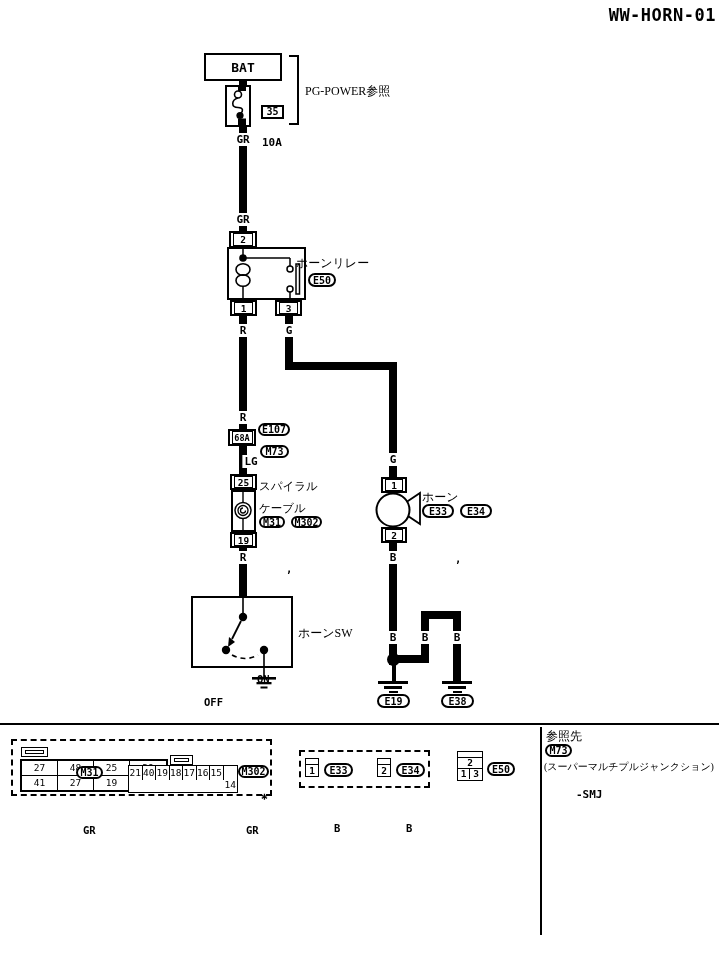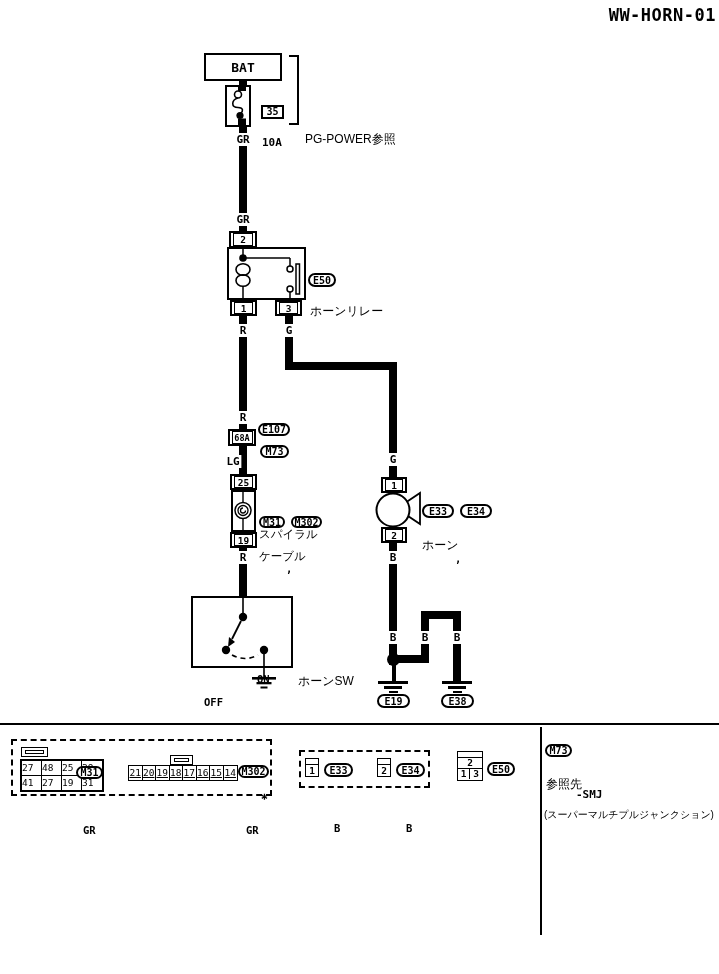--- a/index.html
+++ b/index.html
@@ -8,34 +8,34 @@
   .wire{position:absolute;background:#000;}
   .thin{position:absolute;background:#000;}
   .wl{position:absolute;transform:translateX(-50%);background:#fff;
       font:bold 11px "DejaVu Sans Mono",monospace;line-height:13px;padding:0 2px;white-space:nowrap;}
   .box{position:absolute;border:2px solid #000;background:#fff;box-sizing:border-box;}
   .pin-outer{position:absolute;border:2px solid #000;background:#fff;box-sizing:border-box;}
   .pin-inner{position:absolute;border:1.5px solid #000;background:#fff;box-sizing:border-box;
       font:bold 9.5px "DejaVu Sans Mono",monospace;display:flex;align-items:center;justify-content:center;}
   .oval{position:absolute;border:2px solid #000;border-radius:10px;background:#fff;box-sizing:border-box;
       font:bold 10px "DejaVu Sans Mono",monospace;display:flex;align-items:center;justify-content:center;white-space:nowrap;}
-  .jp{position:absolute;font-family:Liberation Sans, sans-serif;font-size:12px;line-height:14px;white-space:nowrap;margin-top:48px;}
+  .jp{position:absolute;font-family:Liberation Serif, serif;font-size:12px;line-height:14px;white-space:nowrap;}
   .title{position:absolute;top:5px;right:3px;font:bold 17px "DejaVu Sans Mono",monospace;letter-spacing:.5px;}
   .bracket{position:absolute;border-top:2px solid #000;border-right:2px solid #000;border-bottom:2px solid #000;}
   .dashed{position:absolute;border:2px dashed #000;box-sizing:border-box;}
   .pgrid{position:absolute;border:2px solid #000;background:#fff;box-sizing:border-box;}
   .prow{display:flex;}
   .prow + .prow{border-top:1.2px solid #000;}
-  .prow span{display:block;width:20px;height:14px;border-right:1.2px solid #000;box-sizing:border-box;
-      font:9.5px/14px "DejaVu Sans Mono",monospace;}
+  .prow span{display:block;width:36px;height:14px;border-right:1.2px solid #000;box-sizing:border-box;
+      font:9.5px/14px "DejaVu Sans Mono",monospace;text-align:center;}
   .prow span:last-child{border-right:none;}
   .prow302{position:absolute;display:flex;border:1.5px solid #000;background:#fff;box-sizing:border-box;}
   .prow302 span{display:block;width:13.5px;height:14px;border-right:1.2px solid #000;box-sizing:border-box;
       font:9.5px/14px "DejaVu Sans Mono",monospace;text-align:center;}
-  .prow302 span:last-child{border-right:none;}
+  .prow302 span:last-child{border-right:none;margin-top:12px;}
   .tab-outer{position:absolute;border:1.5px solid #000;background:#fff;box-sizing:border-box;}
   .tab-inner{position:absolute;border:1px solid #000;background:#fff;box-sizing:border-box;}
   .econn{position:absolute;width:14px;height:19px;border:1.5px solid #000;background:#fff;box-sizing:border-box;}
   .econn .strip{height:4.5px;border-bottom:1.5px solid #000;}
   .econn .num{font:bold 9.5px/12px "DejaVu Sans Mono",monospace;text-align:center;}
   .flabel{position:absolute;font:bold 10.5px "DejaVu Sans Mono",monospace;line-height:12px;margin-top:44px;}
   svg{position:absolute;overflow:visible;}
   .hline{position:absolute;background:#000;}
 </style>
 </head>
@@ -93,32 +93,32 @@
     <circle cx="63" cy="42" r="3" fill="#fff" stroke="#000" stroke-width="1.5"></circle>
     <line x1="63" y1="45" x2="63" y2="53" stroke="#000" stroke-width="1.5"></line>
     <rect x="69" y="17" width="3.5" height="30" fill="#fff" stroke="#000" stroke-width="1.5"></rect>
   </svg>
   <div class="pin-outer" style="left:229px;top:231px;width:28px;height:17px;"></div>
   <div class="pin-inner" style="left:233px;top:233px;width:20px;height:13px;">2</div>
   <div class="pin-outer" style="left:230px;top:300px;width:27px;height:16px;"></div>
   <div class="pin-inner" style="left:234px;top:302px;width:19px;height:12px;">1</div>
   <div class="pin-outer" style="left:275px;top:300px;width:27px;height:16px;"></div>
   <div class="pin-inner" style="left:279px;top:302px;width:19px;height:12px;">3</div>
-  <div class="jp" style="left:310px;top:256px;">ホーンリレー</div>
+  <div class="jp" style="left:296px;top:256px;">ホーンリレー</div>
   <div class="oval" style="left:308px;top:273px;width:28px;height:14px;">E50</div>
 
   <div class="wl" style="left:243px;top:324px;">R</div>
   <div class="wl" style="left:289px;top:324px;">G</div>
   <div class="wl" style="left:243px;top:411px;">R</div>
 
   <div class="pin-outer" style="left:228px;top:429px;width:28px;height:17px;"></div>
   <div class="pin-inner" style="left:231.5px;top:431px;width:21px;height:13px;font-size:8.5px;text-align:right;">68A</div>
   <div class="oval" style="left:258px;top:423px;width:32px;height:13px;">E107</div>
   <div class="oval" style="left:260px;top:445px;width:29px;height:13px;">M73</div>
-  <div class="wl" style="left:233px;top:455px;text-align:center;">LG</div>
+  <div class="wl" style="left:251px;top:455px;text-align:center;">LG</div>
 
   <div class="pin-outer" style="left:230px;top:474px;width:27px;height:16px;"></div>
   <div class="pin-inner" style="left:234px;top:476px;width:19px;height:12px;">25</div>
   <svg style="left:231px;top:490px;" width="25" height="42" viewBox="0 0 25 42">
     <rect x="1" y="1" width="23" height="40" fill="#fff" stroke="#000" stroke-width="2"></rect>
     <line x1="12" y1="1" x2="12" y2="12" stroke="#000" stroke-width="1.4"></line>
     <circle cx="12" cy="20.5" r="8" fill="none" stroke="#000" stroke-width="1.5"></circle>
     <path d="M 12 15.5 A 5 5 0 1 0 17 20.5 A 5 5 0 0 0 12 15.5 M 12 18 A 2.5 2.5 0 1 0 14.5 20.5" fill="none" stroke="#000" stroke-width="1.3"></path>
     <line x1="12" y1="28.5" x2="12" y2="41" stroke="#000" stroke-width="1.4"></line>
   </svg>
@@ -197,23 +197,23 @@
         <span>27</span>
         <span>19</span>
         <span>31</span>
       </div>
   </div>
   <div class="oval" style="left:76px;top:766px;width:27px;height:13px;">M31</div>
   <div class="flabel" style="left:83px;top:780px;">GR</div>
 
   <div class="tab-outer" style="left:170px;top:755px;width:23px;height:10px;"></div>
   <div class="tab-inner" style="left:174px;top:758px;width:15px;height:4px;"></div>
-  <div class="prow302" style="left:128px;top:765px;text-decoration:underline;">
+  <div class="prow302" style="left:128px;top:765px;">
       <span>21</span>
-      <span>20</span>
+      <span>40</span>
       <span>19</span>
       <span>18</span>
       <span>17</span>
       <span>16</span>
       <span>15</span>
       <span>14</span>
     </div>
   <div class="flabel" style="left:258px;top:749px;font-size:13px;">＊</div>
   <div class="oval" style="left:238px;top:765px;width:31px;height:13px;">M302</div>
   <div class="flabel" style="left:246px;top:780px;">GR</div>

